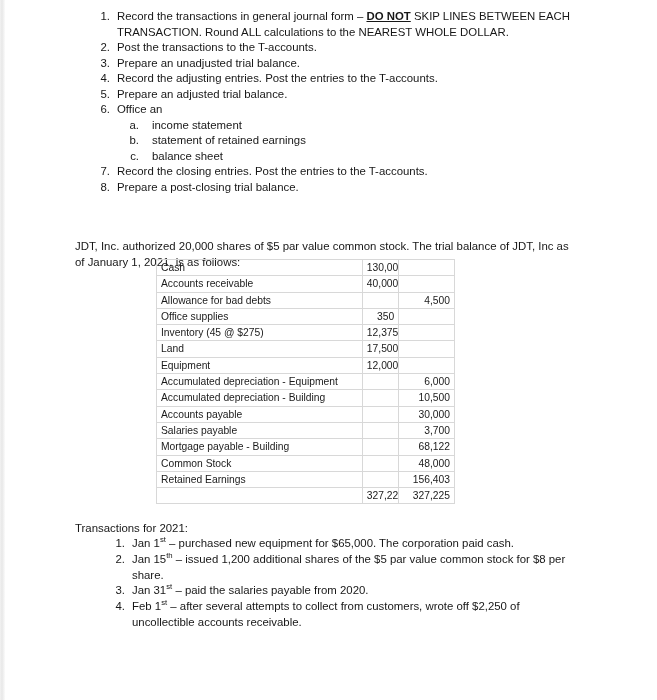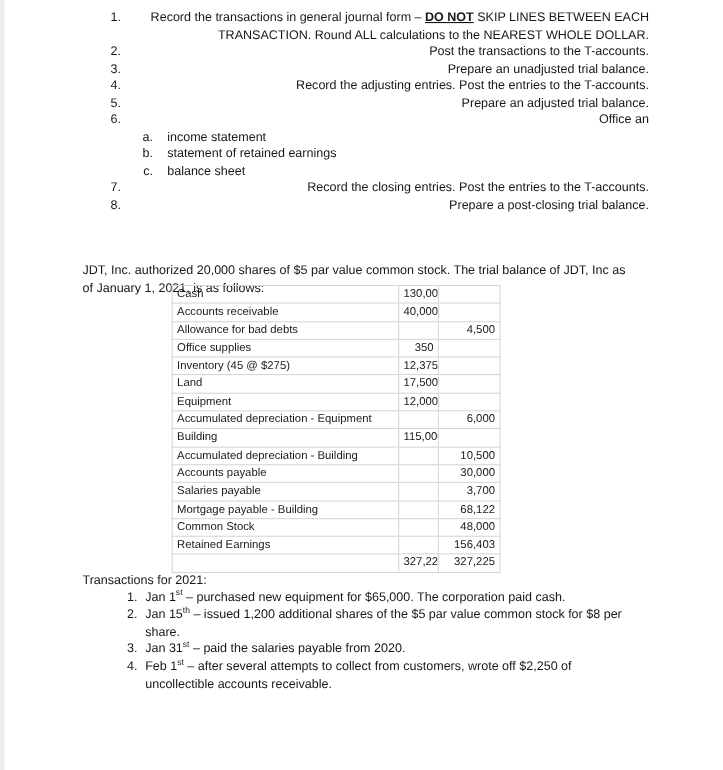--- a/index.html
+++ b/index.html
@@ -47,21 +47,21 @@
     padding-left: 27px;
     margin: 0;
   }
   .req-item > .marker {
     position: absolute;
     left: 0;
     top: 0;
     width: 20px;
     text-align: right;
   }
-  .req-item .txt { display: block; text-align: right; }
+  .req-item .txt { display: block; }
   .sub-list {
     list-style: none;
     margin: 0;
     padding: 0;
   }
   .sub-item {
     position: relative;
     padding-left: 35px;
     margin: 0;
   }
@@ -237,25 +237,20 @@
             <td class="acct">Equipment</td>
             <td class="dr">12,000</td>
             <td class="cr"></td>
           </tr>
           <tr>
             <td class="acct">Accumulated depreciation - Equipment</td>
             <td class="dr"></td>
             <td class="cr">6,000</td>
           </tr>
           <tr>
-            <td class="acct">Building</td>
-            <td class="dr">115,000</td>
-            <td class="cr"></td>
-          </tr>
-          <tr>
             <td class="acct">Accumulated depreciation - Building</td>
             <td class="dr"></td>
             <td class="cr">10,500</td>
           </tr>
           <tr>
             <td class="acct">Accounts payable</td>
             <td class="dr"></td>
             <td class="cr">30,000</td>
           </tr>
           <tr>

